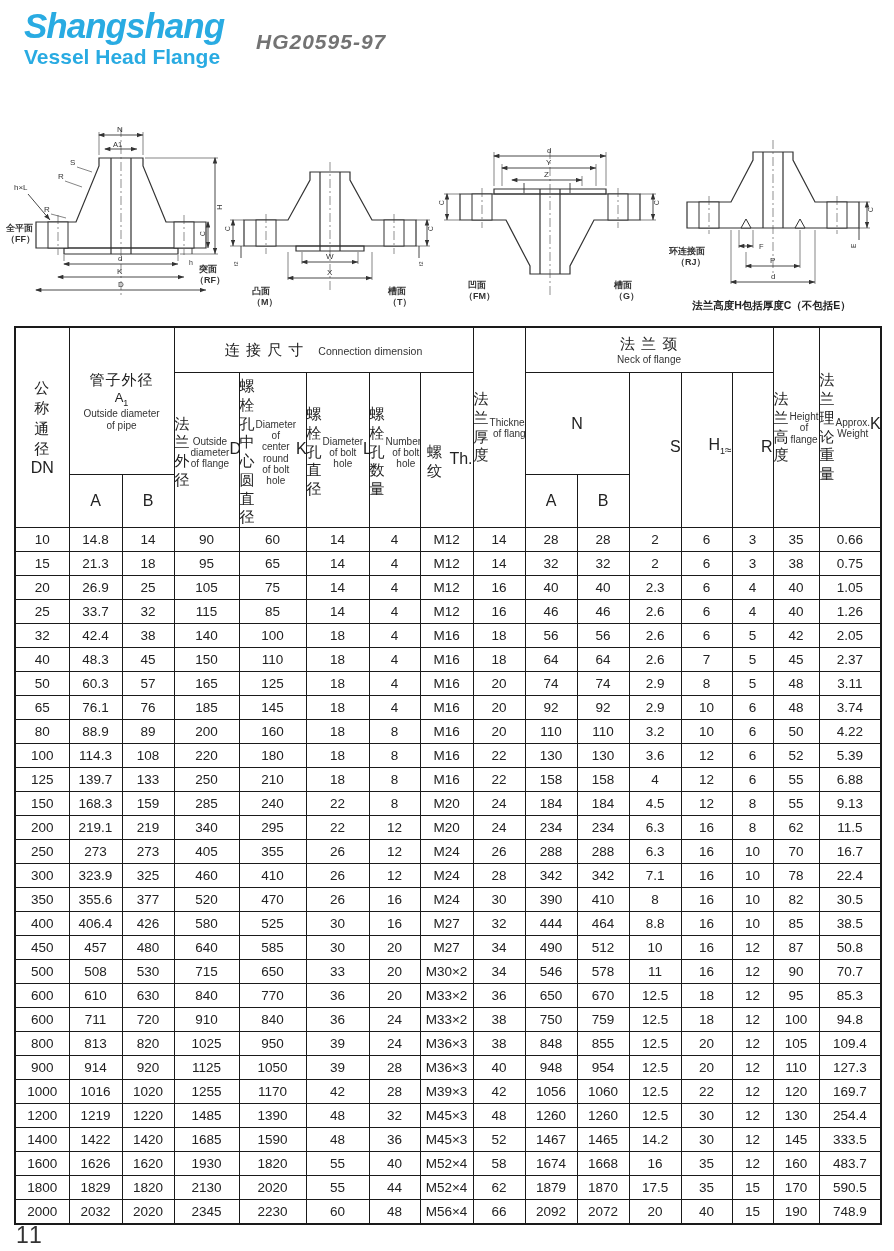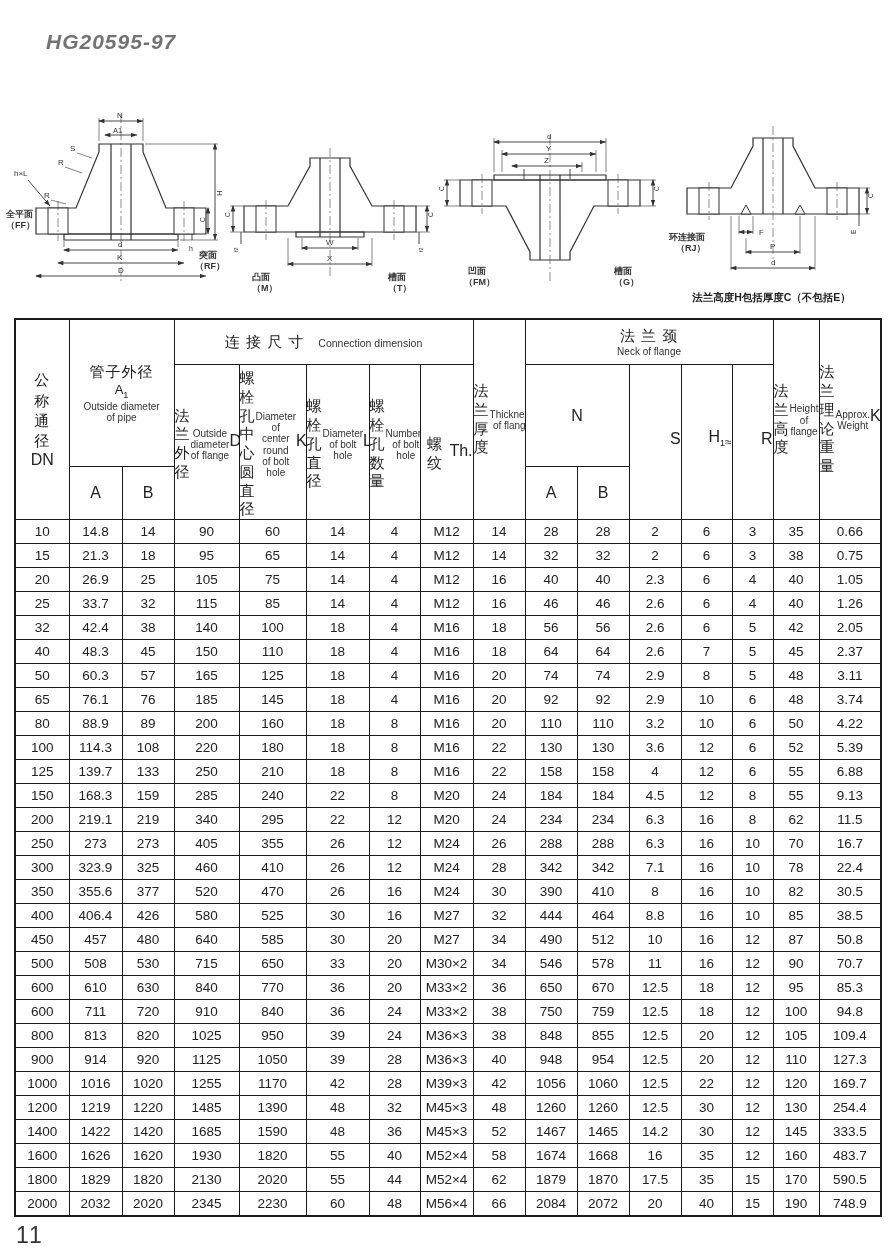--- a/index.html
+++ b/index.html
@@ -16,21 +16,21 @@
   .title-std{font-size:21px;font-weight:bold;font-style:italic;color:#737373;letter-spacing:1px;}
   .title-en{font-size:21px;color:#3a3a3a;margin-left:52px;}
   
   .diagrams{display:flex;align-items:flex-start;margin:48px 0 0 6px;}
   .dwrap{flex:none;}
   svg text{fill:#333;font-family:"Liberation Sans","DejaVu Sans",sans-serif;}
   .ol{fill:none;stroke:#333;stroke-width:1.2;}
   .dim{stroke:#333;stroke-width:0.9;fill:none;}
   .ext{stroke:#333;stroke-width:0.6;fill:none;}
   .cl{stroke:#444;stroke-width:0.6;stroke-dasharray:9 3 2 3;fill:none;}
-  .cap{width:215px;margin-top:12px;font-size:10.5px;font-weight:bold;color:#222;text-align:center;line-height:1.35;}
+  .cap{width:215px;margin-top:6px;font-size:10.5px;font-weight:bold;color:#222;text-align:center;line-height:1.35;}
   
   .spec-table{border-collapse:collapse;table-layout:fixed;width:866px;margin:14px 0 0 14px;
               border:2px solid #1a1a1a;}
   .spec-table th,.spec-table td{border:1px solid #1a1a1a;text-align:center;vertical-align:middle;
               padding:0;font-weight:normal;overflow:hidden;}
   .cn{font-size:15px;letter-spacing:1px;white-space:pre-line;line-height:1.25;}
   .en{font-size:10px;color:#333;white-space:pre-line;line-height:1.12;margin-top:1px;}
   .letter{font-size:16px;line-height:1.1;}
   .vcell{display:flex;flex-direction:row;align-items:center;justify-content:flex-start;height:100%;}
   .vcell .sp{flex:1;}
@@ -42,20 +42,24 @@
   sub{font-size:9px;}
   .approx{font-size:12px;line-height:1;}
   .pagenum{position:absolute;left:16px;bottom:2px;font-size:23px;color:#333;letter-spacing:2px;}
 </style>
 </head>
 <body>
 
 <div class="page">
 
   <div class="hdr">
+    <div class="logo">
+      <div class="logo-1">Shangshang</div>
+      <div class="logo-2">Vessel Head Flange</div>
+    </div>
     <div class="titleblock">
       <div class="title-row2">
         <span class="title-std">HG20595-97</span>
       </div>
     </div>
   </div>
 
   <div class="diagrams">
 
     <div class="dwrap" style="margin-top:8px">
@@ -959,21 +963,21 @@
         <tr>
           <td>2000</td>
           <td>2032</td>
           <td>2020</td>
           <td>2345</td>
           <td>2230</td>
           <td>60</td>
           <td>48</td>
           <td>M56×4</td>
           <td>66</td>
-          <td>2084</td>
+          <td>2092</td>
           <td>2072</td>
           <td>20</td>
           <td>40</td>
           <td>15</td>
           <td>190</td>
           <td>748.9</td>
         </tr>
       </tbody>
   </table>
 

